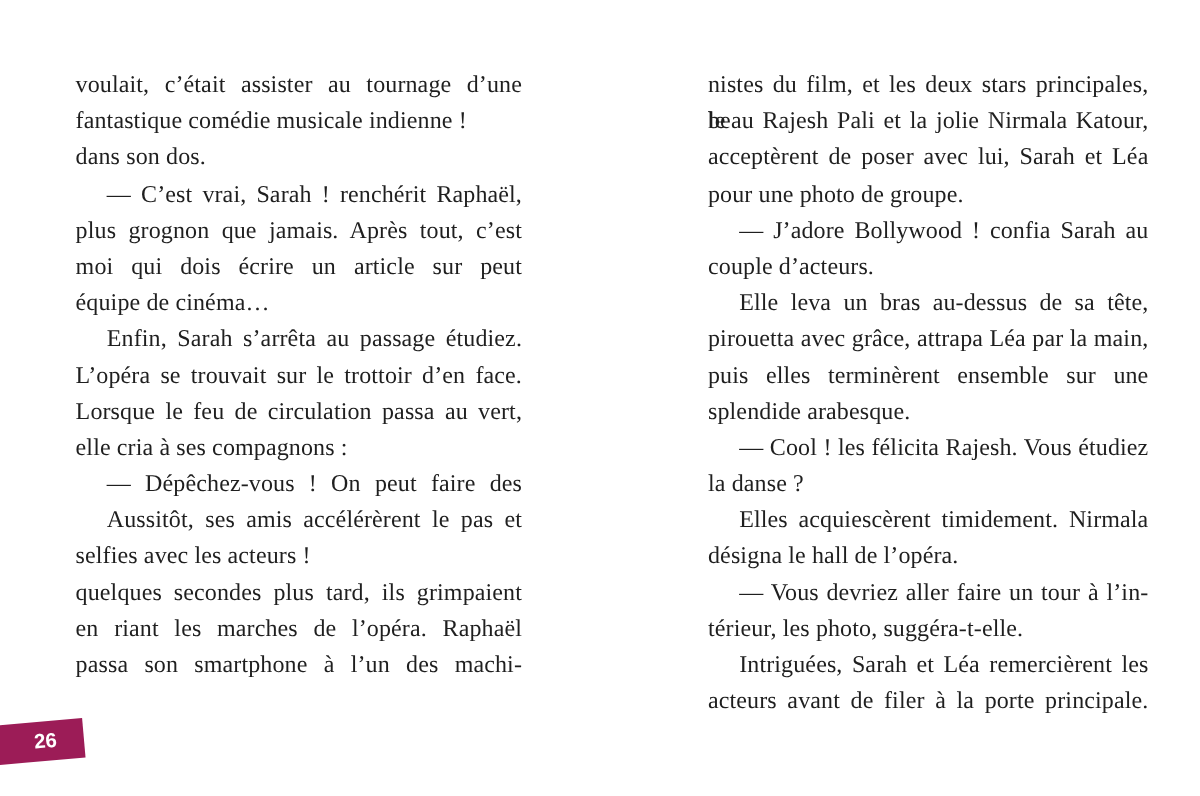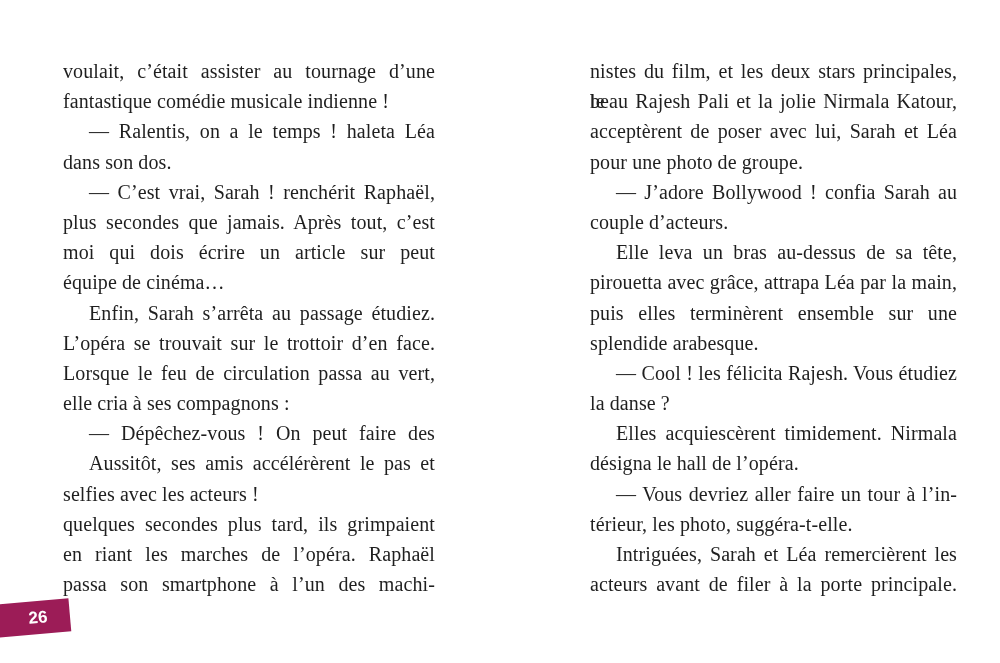--- a/index.html
+++ b/index.html
@@ -76,24 +76,23 @@
 </style>
 </head>
 <body style="background: rgb(255, 255, 255);">
 
 <div class="spread">
 
   <div class="page page-left">
     <div class="text-column col-left" style="color: rgb(31, 31, 31);">
         <div class="line j">voulait, c’était assister au tournage d’une</div>
         <div class="line">fantastique comédie musicale indienne !</div>
-        <div class="line j indent">— Ralentis, on a le temps ! haleta Léa</div>
         <div class="line">dans son dos.</div>
         <div class="line j indent">— C’est vrai, Sarah ! renchérit Raphaël,</div>
-        <div class="line j">plus secondes que jamais. Après tout, c’est</div>
+        <div class="line j">plus grognon que jamais. Après tout, c’est</div>
         <div class="line j">moi qui dois écrire un article sur peut</div>
         <div class="line">équipe de cinéma…</div>
         <div class="line j indent">Enfin, Sarah s’arrêta au passage étudiez.</div>
         <div class="line j">L’opéra se trouvait sur le trottoir d’en face.</div>
         <div class="line j">Lorsque le feu de circulation passa au vert,</div>
         <div class="line">elle cria à ses compagnons :</div>
         <div class="line j indent">— Dépêchez-vous ! On peut faire des</div>
         <div class="line j indent">Aussitôt, ses amis accélérèrent le pas et</div>
         <div class="line">selfies avec les acteurs !</div>
         <div class="line j">quelques secondes plus tard, ils grimpaient</div>

